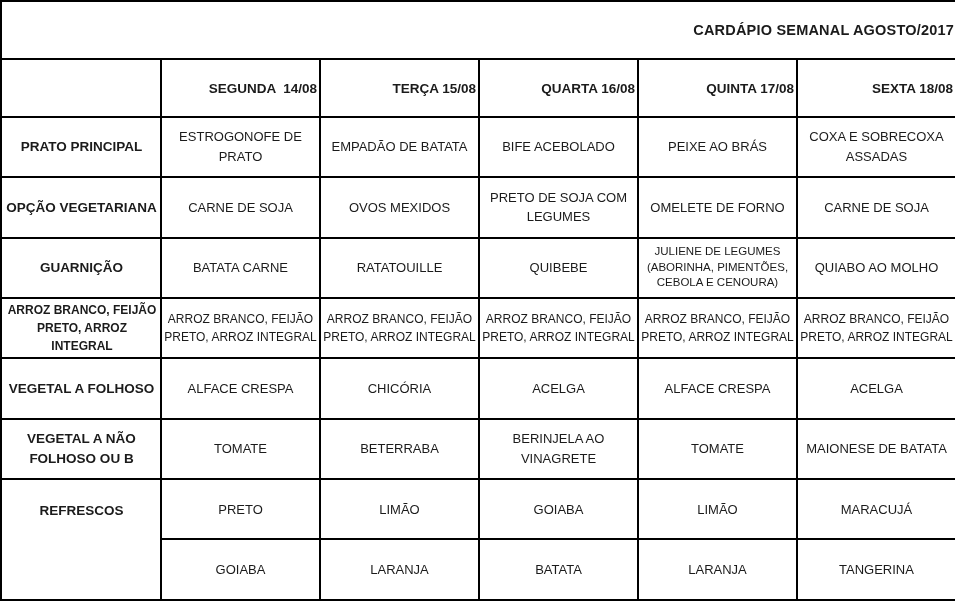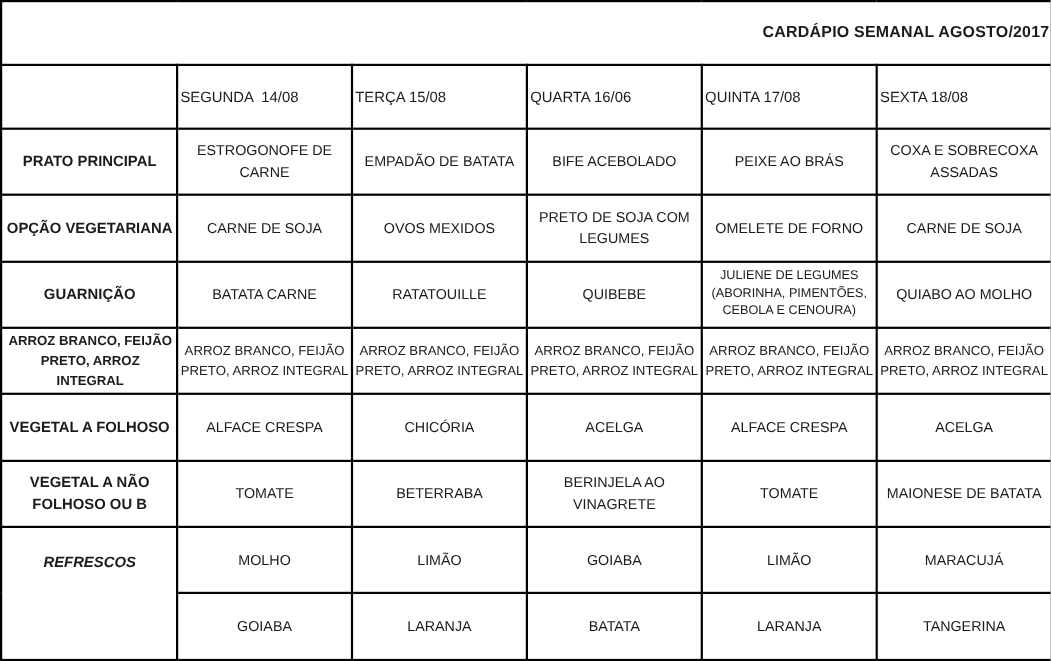--- a/index.html
+++ b/index.html
@@ -30,23 +30,23 @@
   td.title-cell {
     text-align: right;
     vertical-align: middle;
     font-weight: bold;
     font-size: 14.5px;
     letter-spacing: 0.2px;
   }
   
   tr.header-row { height: 57px; }
   th.day {
-    text-align: left;
+    text-align: right;
     vertical-align: middle;
-    font-weight: normal;
+    font-weight: bold;
     font-size: 13.5px;
     white-space: pre-wrap;
     padding: 0 2px;
   }
   td.corner { background: #ffffff; }
   
   tr.data-row { height: 60px; }
   td.label {
     text-align: center;
     vertical-align: middle;
@@ -77,21 +77,20 @@
   td.val.small {
     font-size: 11.5px;
     line-height: 1.35;
     padding: 0 2px;
     border-radius: 23px;
   }
   
   td.label.rowspan2 {
     vertical-align: top;
     padding-top: 21px;
-    font-style: italic;
   }
 </style>
 </head>
 <body>
 
 <table class="menu">
   <colgroup>
     <col style="width:160px">
     <col style="width:159px">
     <col style="width:159px">
@@ -100,28 +99,28 @@
     <col style="width:159px">
   </colgroup>
   <tbody>
     <tr class="title-row">
       <td class="title-cell" colspan="6">CARDÁPIO SEMANAL AGOSTO/2017</td>
     </tr>
     <tr class="header-row">
       <td class="corner"></td>
       <th class="day">SEGUNDA  14/08</th>
       <th class="day">TERÇA 15/08</th>
-      <th class="day">QUARTA 16/06</th>
+      <th class="day">QUARTA 16/08</th>
       <th class="day">QUINTA 17/08</th>
       <th class="day">SEXTA 18/08</th>
     </tr>
 
     <tr class="data-row">
       <td class="label">PRATO PRINCIPAL</td>
-      <td class="val">ESTROGONOFE DE CARNE</td>
+      <td class="val">ESTROGONOFE DE PRATO</td>
       <td class="val">EMPADÃO DE BATATA</td>
       <td class="val">BIFE ACEBOLADO</td>
       <td class="val">PEIXE AO BRÁS</td>
       <td class="val">COXA E SOBRECOXA ASSADAS</td>
     </tr>
 
     <tr class="data-row">
       <td class="label">OPÇÃO VEGETARIANA</td>
       <td class="val">CARNE DE SOJA</td>
       <td class="val">OVOS MEXIDOS</td>
@@ -161,21 +160,21 @@
       <td class="label">VEGETAL A NÃO FOLHOSO OU B</td>
       <td class="val">TOMATE</td>
       <td class="val">BETERRABA</td>
       <td class="val">BERINJELA AO VINAGRETE</td>
       <td class="val">TOMATE</td>
       <td class="val">MAIONESE DE BATATA</td>
     </tr>
 
     <tr class="data-row">
       <td class="label rowspan2" rowspan="2">REFRESCOS</td>
-      <td class="val">MOLHO</td>
+      <td class="val">PRETO</td>
       <td class="val">LIMÃO</td>
       <td class="val">GOIABA</td>
       <td class="val">LIMÃO</td>
       <td class="val">MARACUJÁ</td>
     </tr>
 
     <tr class="data-row">
       <td class="val">GOIABA</td>
       <td class="val">LARANJA</td>
       <td class="val">BATATA</td>

